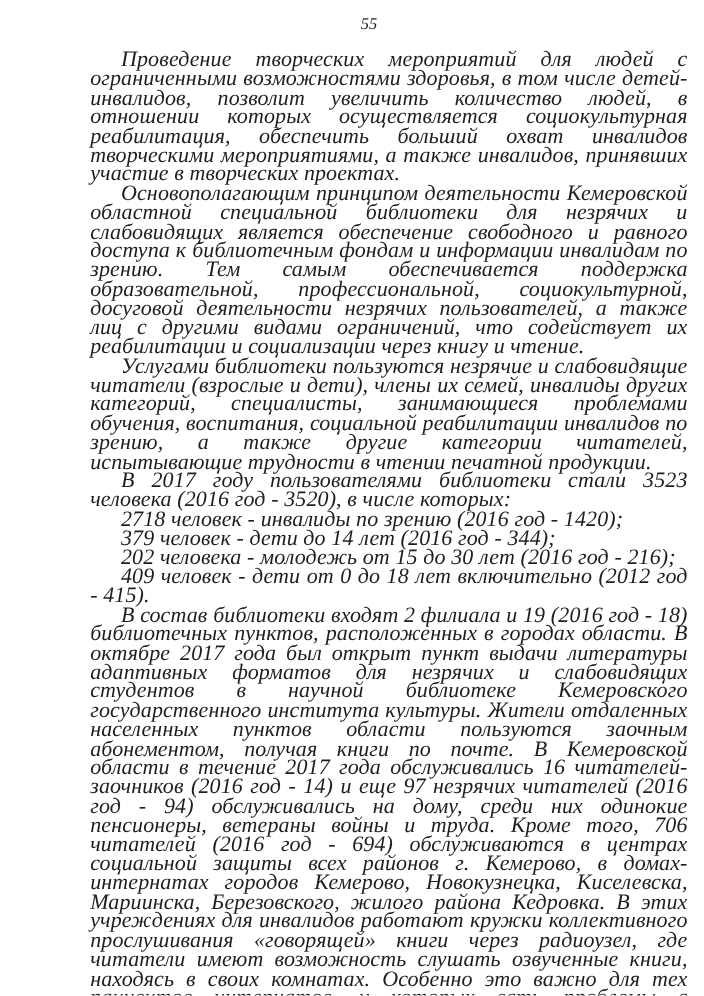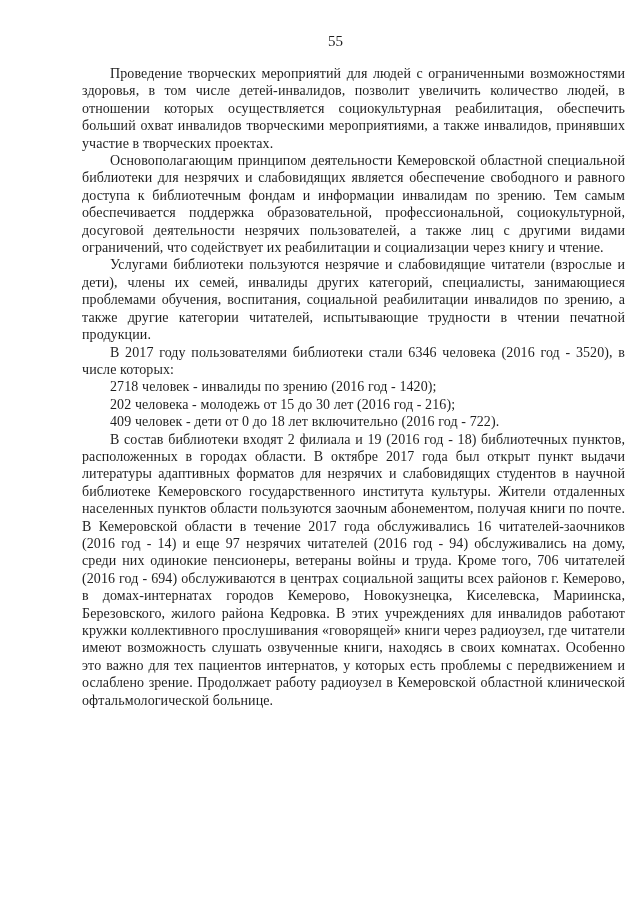--- a/index.html
+++ b/index.html
@@ -12,48 +12,50 @@
     background: #ffffff;
     overflow: hidden;
     font-family: "Liberation Serif", "DejaVu Serif", serif;
     color: #1e1e1e;
     -webkit-font-smoothing: antialiased;
   }
   .page {
     box-sizing: border-box;
     width: 640px;
     height: 664px;
-    padding: 33px 15px 0 82px;
+    padding: 14px 15px 0 82px;
+    font-style: italic;
   }
   .page-number {
     text-align: center;
     transform: translateX(-18px);
     font-size: 15px;
     line-height: 17px;
     margin-bottom: 15px;
   }
   .body-text p {
     margin: 0;
-    font-size: 14px;
+    font-size: 20px;
     line-height: 17.4px;
     text-align: justify;
     text-align-last: left;
     text-indent: 28px;
     letter-spacing: 0.1px;
   }
 </style>
 </head>
 <body>
 
 <div class="page">
   <div class="page-number">55</div>
 
   <div class="body-text">
     <p>Проведение творческих мероприятий для людей с ограниченными возможностями здоровья, в том числе детей-инвалидов, позволит увеличить количество людей, в отношении которых осуществляется социокультурная реабилитация, обеспечить больший охват инвалидов творческими мероприятиями, а также инвалидов, принявших участие в творческих проектах.</p>
     <p>Основополагающим принципом деятельности Кемеровской областной специальной библиотеки для незрячих и слабовидящих является обеспечение свободного и равного доступа к библиотечным фондам и информации инвалидам по зрению. Тем самым обеспечивается поддержка образовательной, профессиональной, социокультурной, досуговой деятельности незрячих пользователей, а также лиц с другими видами ограничений, что содействует их реабилитации и социализации через книгу и чтение.</p>
     <p>Услугами библиотеки пользуются незрячие и слабовидящие читатели (взрослые и дети), члены их семей, инвалиды других категорий, специалисты, занимающиеся проблемами обучения, воспитания, социальной реабилитации инвалидов по зрению, а также другие категории читателей, испытывающие трудности в чтении печатной продукции.</p>
-    <p>В 2017 году пользователями библиотеки стали 6346 человека (2016 год - 3520), в числе которых:</p>
+    <p>В 2017 году пользователями библиотеки стали 3523 человека (2016 год - 3520), в числе которых:</p>
     <p>2718 человек - инвалиды по зрению (2016 год - 1420);</p>
+    <p>379 человек - дети до 14 лет (2016 год - 344);</p>
     <p>202 человека - молодежь от 15 до 30 лет (2016 год - 216);</p>
-    <p>409 человек - дети от 0 до 18 лет включительно (2016 год - 722).</p>
+    <p>409 человек - дети от 0 до 18 лет включительно (2012 год - 415).</p>
     <p>В состав библиотеки входят 2 филиала и 19 (2016 год - 18) библиотечных пунктов, расположенных в городах области. В октябре 2017 года был открыт пункт выдачи литературы адаптивных форматов для незрячих и слабовидящих студентов в научной библиотеке Кемеровского государственного института культуры. Жители отдаленных населенных пунктов области пользуются заочным абонементом, получая книги по почте. В Кемеровской области в течение 2017 года обслуживались 16 читателей-заочников (2016 год - 14) и еще 97 незрячих читателей (2016 год - 94) обслуживались на дому, среди них одинокие пенсионеры, ветераны войны и труда. Кроме того, 706 читателей (2016 год - 694) обслуживаются в центрах социальной защиты всех районов г. Кемерово, в домах-интернатах городов Кемерово, Новокузнецка, Киселевска, Мариинска, Березовского, жилого района Кедровка. В этих учреждениях для инвалидов работают кружки коллективного прослушивания «говорящей» книги через радиоузел, где читатели имеют возможность слушать озвученные книги, находясь в своих комнатах. Особенно это важно для тех пациентов интернатов, у которых есть проблемы с передвижением и ослаблено зрение. Продолжает работу радиоузел в Кемеровской областной клинической офтальмологической больнице.</p>
   </div>
 </div>
 
 </body></html>

